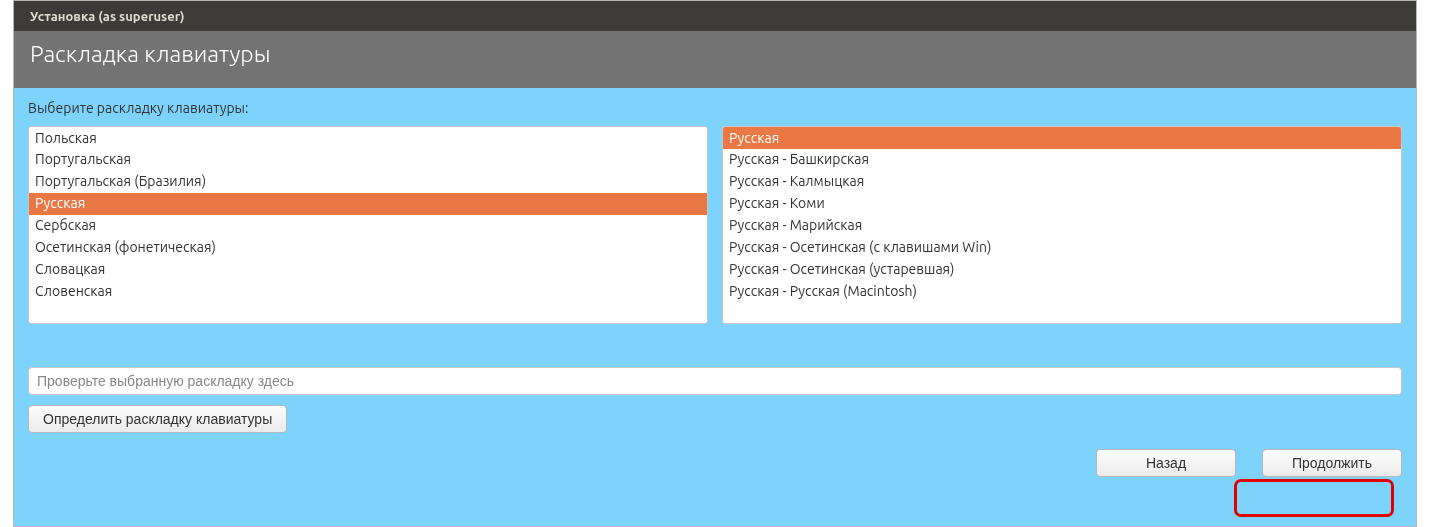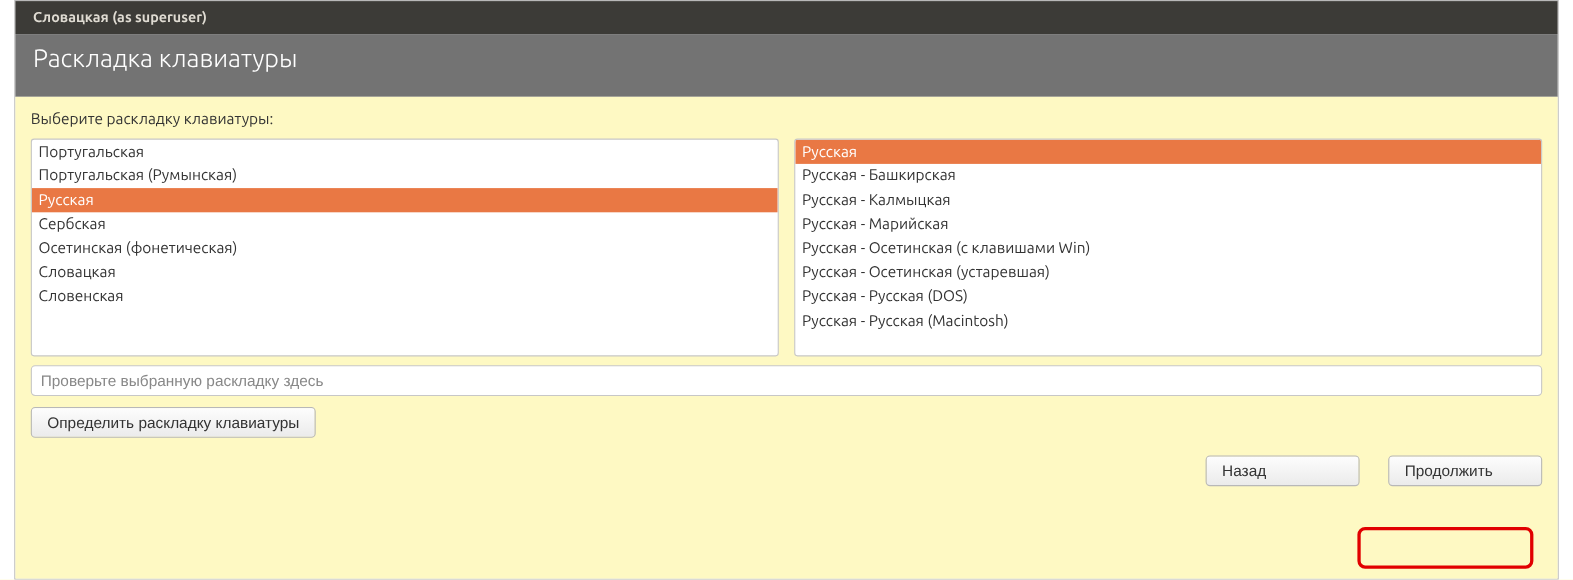--- a/index.html
+++ b/index.html
@@ -36,21 +36,21 @@
       color: #ffffff;
       padding: 10px 16px 22px 16px;
     }
     .header h1 {
       font-size: 23px;
       font-weight: 300;
       color: #ffffff;
     }
     .content {
       padding: 12px 14px 10px 14px;
-      background: #fef9c3;
+      background: #7dd3fc;
       flex: 1;
       display: flex;
       flex-direction: column;
       gap: 8px;
     }
     .prompt {
       font-size: 14px;
       color: #333;
       margin-bottom: 2px;
     }
@@ -80,34 +80,35 @@
       color: #ffffff;
     }
     .test-input {
       width: 100%;
       padding: 5px 8px;
       font-size: 14px;
       border: 1px solid #c7c7c7;
       border-radius: 4px;
       background: #ffffff;
       color: #333;
+      margin-top: 35px;
     }
     .test-input::placeholder {
       color: #888888;
     }
     .btn {
       font-size: 14px;
       padding: 5px 14px;
       border: 1px solid #b8b8b8;
       border-radius: 4px;
       background: linear-gradient(to bottom, #fdfdfd, #ebebeb);
       color: #333;
       cursor: pointer;
       min-width: 80px;
-      text-align: left;
+      text-align: center;
     }
     .detect-row {
       display: flex;
       margin-top: 2px;
     }
     .footer {
       display: flex;
       justify-content: flex-end;
       gap: 26px;
       padding-top: 8px;
@@ -124,46 +125,47 @@
       bottom: 9px;
       width: 160px;
       height: 38px;
     }
   </style>
 </head>
 <body>
 
 <div class="window">
   <div class="titlebar">
-    <span>Словацкая (as superuser)</span>
+    <span>Установка (as superuser)</span>
   </div>
   <div class="header">
     <h1>Раскладка клавиатуры</h1>
   </div>
   <div class="content">
     <div class="prompt">Выберите раскладку клавиатуры:</div>
 
     <div class="lists-row">
       <div class="listbox" id="left-list">
+          <div class="item"><span>Польская</span></div>
           <div class="item"><span>Португальская</span></div>
-          <div class="item"><span>Португальская (Румынская)</span></div>
+          <div class="item"><span>Португальская (Бразилия)</span></div>
           <div class="item selected"><span>Русская</span></div>
           <div class="item"><span>Сербская</span></div>
           <div class="item"><span>Осетинская (фонетическая)</span></div>
           <div class="item"><span>Словацкая</span></div>
           <div class="item"><span>Словенская</span></div>
         </div>
       <div class="listbox" id="right-list">
           <div class="item selected"><span>Русская</span></div>
           <div class="item"><span>Русская - Башкирская</span></div>
           <div class="item"><span>Русская - Калмыцкая</span></div>
+          <div class="item"><span>Русская - Коми</span></div>
           <div class="item"><span>Русская - Марийская</span></div>
           <div class="item"><span>Русская - Осетинская (с клавишами Win)</span></div>
           <div class="item"><span>Русская - Осетинская (устаревшая)</span></div>
-          <div class="item"><span>Русская - Русская (DOS)</span></div>
           <div class="item"><span>Русская - Русская (Macintosh)</span></div>
         </div>
     </div>
 
     <input class="test-input" type="text" placeholder="Проверьте выбранную раскладку здесь" style="">
 
     <div class="detect-row">
       <button class="btn">Определить раскладку клавиатуры</button>
     </div>
 

